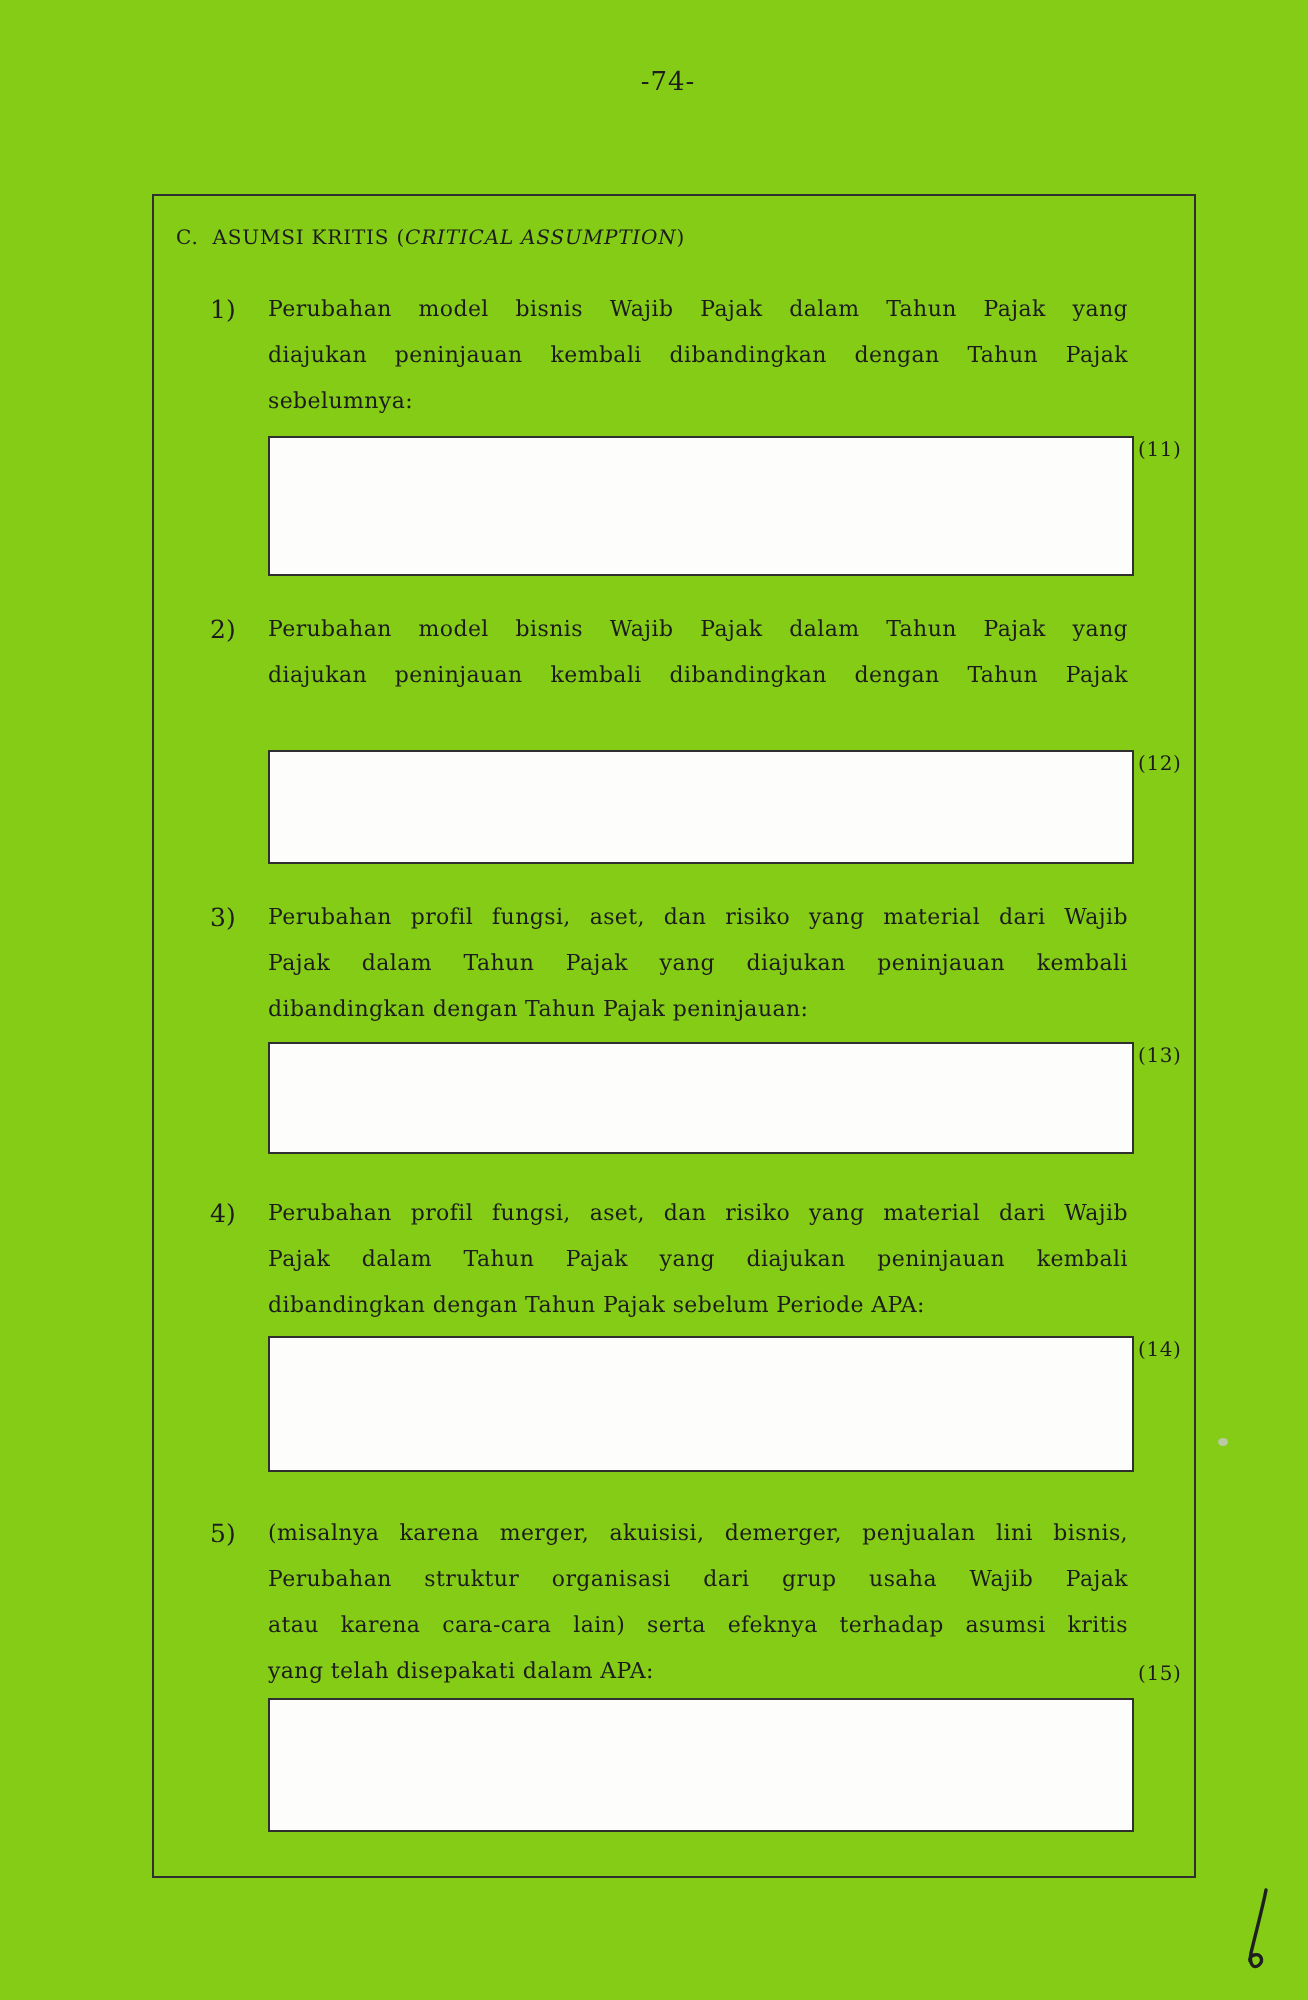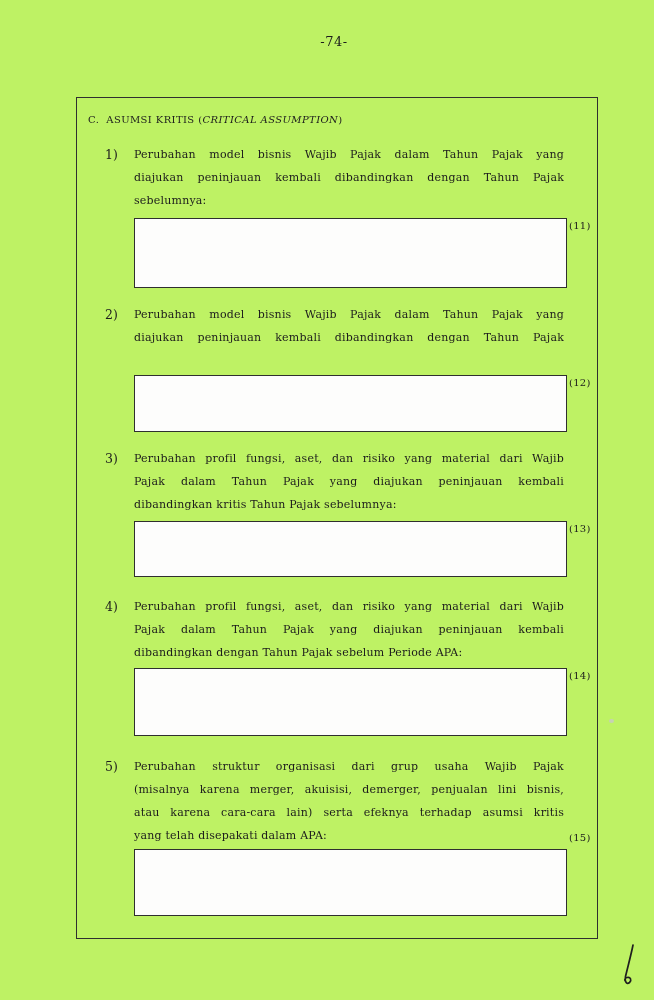--- a/index.html
+++ b/index.html
@@ -1,21 +1,21 @@
 <!DOCTYPE html>
 <html><head>
 <meta charset="utf-8">
 <style>
   html, body { margin: 0; padding: 0; background: #e8e8e8; }
   .page {
     position: relative;
     width: 654px;
     height: 1000px;
     margin: 0 auto;
-    background: #bef264;
+    background: #84cc16;
     overflow: hidden;
     font-family: "DejaVu Serif", "Liberation Serif", serif;
     color: #1c1c1c;
   }
   .page-number {
     position: absolute;
     top: 34px;
     left: 0;
     width: 668px;
     text-align: center;
@@ -133,42 +133,42 @@
     </div>
   </div>
   <div class="abox" style="top:375px;height:57px"></div>
   <div class="aref" style="top:377px">(12)</div>
 
   <div class="item" style="top:447px">
     <div class="num">3)</div>
     <div class="txt">
       <div class="jl">Perubahan profil fungsi, aset, dan risiko yang material dari Wajib</div>
       <div class="jl">Pajak dalam Tahun Pajak yang diajukan peninjauan kembali</div>
-      <div class="jl last">dibandingkan kritis Tahun Pajak sebelumnya:</div>
+      <div class="jl last">dibandingkan dengan Tahun Pajak peninjauan:</div>
     </div>
   </div>
   <div class="abox" style="top:521px;height:56px"></div>
   <div class="aref" style="top:523px">(13)</div>
 
   <div class="item" style="top:595px">
     <div class="num">4)</div>
     <div class="txt">
       <div class="jl">Perubahan profil fungsi, aset, dan risiko yang material dari Wajib</div>
       <div class="jl">Pajak dalam Tahun Pajak yang diajukan peninjauan kembali</div>
       <div class="jl last">dibandingkan dengan Tahun Pajak sebelum Periode APA:</div>
     </div>
   </div>
   <div class="abox" style="top:668px;height:68px"></div>
   <div class="aref" style="top:670px">(14)</div>
 
   <div class="item" style="top:755px">
     <div class="num">5)</div>
     <div class="txt">
+      <div class="jl">(misalnya karena merger, akuisisi, demerger, penjualan lini bisnis,</div>
       <div class="jl">Perubahan struktur organisasi dari grup usaha Wajib Pajak</div>
-      <div class="jl">(misalnya karena merger, akuisisi, demerger, penjualan lini bisnis,</div>
       <div class="jl">atau karena cara-cara lain) serta efeknya terhadap asumsi kritis</div>
       <div class="jl last">yang telah disepakati dalam APA:</div>
     </div>
   </div>
   <div class="abox" style="top:849px;height:67px"></div>
   <div class="aref" style="top:832px">(15)</div>
 
   <div class="scan-dot"></div>
 
   <svg class="hand-mark" viewBox="0 0 28 48" aria-hidden="true">

